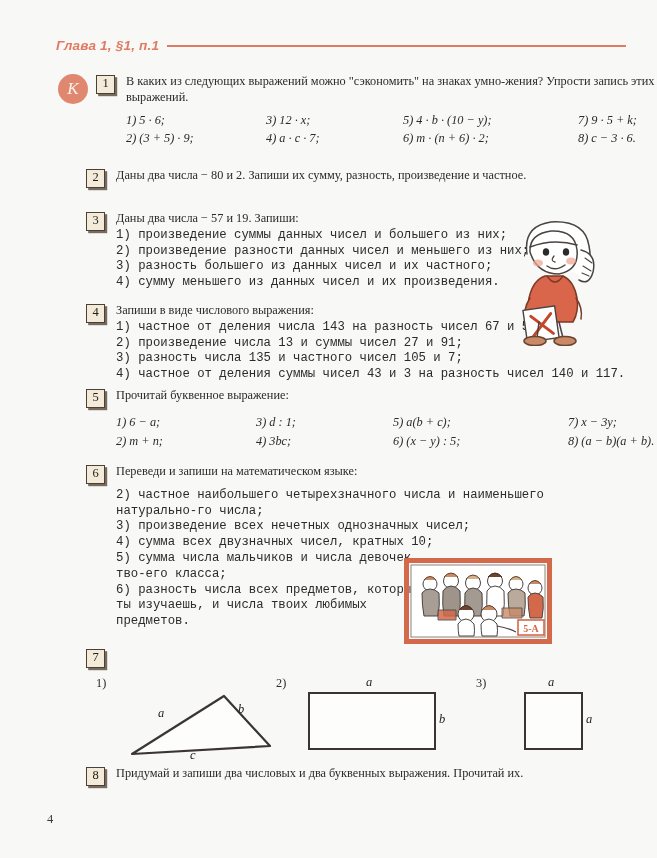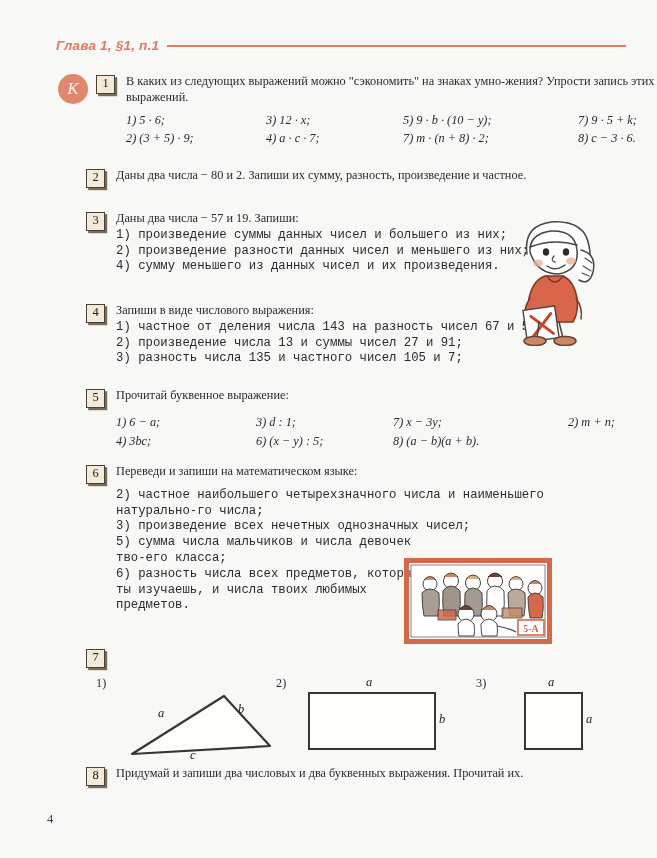--- a/index.html
+++ b/index.html
@@ -174,84 +174,88 @@
 
   <div class="k-medallion">К</div>
 
   <div class="task" style="left:96px; top:74px; width:500px;">
     <div class="task-num">1</div>
     <div class="task-body">
       <p>В каких из следующих выражений можно  "сэкономить" на знаках умно-жения? Упрости запись этих выражений.</p>
       <div class="expr-grid">
         <span class="cell ital">1) 5 · 6;</span>
         <span class="cell ital">3) 12 · x;</span>
-        <span class="cell ital">5) 9 · b · (10 − y);</span>
+        <span class="cell ital">5) 4 · b · (10 − y);</span>
         <span class="cell ital">7) 9 · 5 + k;</span>
         <span class="cell ital">2) (3 + 5) · 9;</span>
         <span class="cell ital">4) a · c · 7;</span>
-        <span class="cell ital">7) m · (n + 8) · 2;</span>
+        <span class="cell ital">6) m · (n + 6) · 2;</span>
         <span class="cell ital">8) c − 3 · 6.</span>
       </div>
     </div>
   </div>
 
   <div class="task" style="left:86px; top:168px; width:510px;">
     <div class="task-num">2</div>
     <div class="task-body">
       <p>Даны два числа − 80 и 2. Запиши их сумму, разность, произведение и частное.</p>
     </div>
   </div>
 
   <div class="task" style="left:86px; top:211px; width:420px;">
     <div class="task-num">3</div>
     <div class="task-body">
       <p>Даны два числа − 57 и 19. Запиши:</p>
       <div class="sublist">
         <div>1) произведение суммы данных чисел и большего из них;</div>
         <div>2) произведение разности данных чисел и меньшего из них;</div>
+        <div>3) разность большего из данных чисел и их частного;</div>
         <div>4) сумму меньшего из данных чисел и их произведения.</div>
       </div>
     </div>
   </div>
 
   <div class="task" style="left:86px; top:303px; width:510px;">
     <div class="task-num">4</div>
     <div class="task-body">
       <p>Запиши в виде числового выражения:</p>
       <div class="sublist">
         <div>1) частное от деления числа 143 на разность чисел 67 и 54;</div>
         <div>2) произведение числа 13 и суммы чисел 27 и 91;</div>
         <div>3) разность числа 135 и частного чисел 105 и 7;</div>
+        <div>4) частное от деления суммы чисел 43 и 3 на разность чисел 140 и 117.</div>
       </div>
     </div>
   </div>
 
   <div class="task" style="left:86px; top:388px; width:520px;">
     <div class="task-num">5</div>
     <div class="task-body">
       <p>Прочитай буквенное выражение:</p>
       <div class="expr-grid" style="margin-top:11px; grid-template-columns:140px 137px 175px 120px;">
         <span class="cell ital">1) 6 − a;</span>
         <span class="cell ital">3) d : 1;</span>
+        <span class="cell ital">5) a(b + c);</span>
         <span class="cell ital">7) x − 3y;</span>
         <span class="cell ital">2) m + n;</span>
         <span class="cell ital">4) 3bc;</span>
         <span class="cell ital">6) (x − y) : 5;</span>
         <span class="cell ital">8) (a − b)(a + b).</span>
       </div>
     </div>
   </div>
 
   <div class="task" style="left:86px; top:464px; width:524px;">
     <div class="task-num">6</div>
     <div class="task-body" style="width:505px;">
       <p style="margin-bottom:8px;">Переведи и запиши на математическом языке:</p>
       <div class="sublist">
         <div style="white-space:normal; width:500px;margin-top:8px;">2) частное наибольшего четырехзначного числа и наименьшего натурально-го числа;</div>
         <div>3) произведение всех нечетных однозначных чисел;</div>
+        <div>4) сумма всех двузначных чисел, кратных 10;</div>
         <div style="white-space:normal; width:310px;">5) сумма числа мальчиков и числа девочек тво-его класса;</div>
         <div style="white-space:normal; width:310px;">6) разность числа всех предметов, которые ты изучаешь, и числа твоих любимых предметов.</div>
       </div>
     </div>
   </div>
 
   <div class="task" style="left:86px; top:648px; width:530px;">
     <div class="task-num">7</div>
   </div>
 

